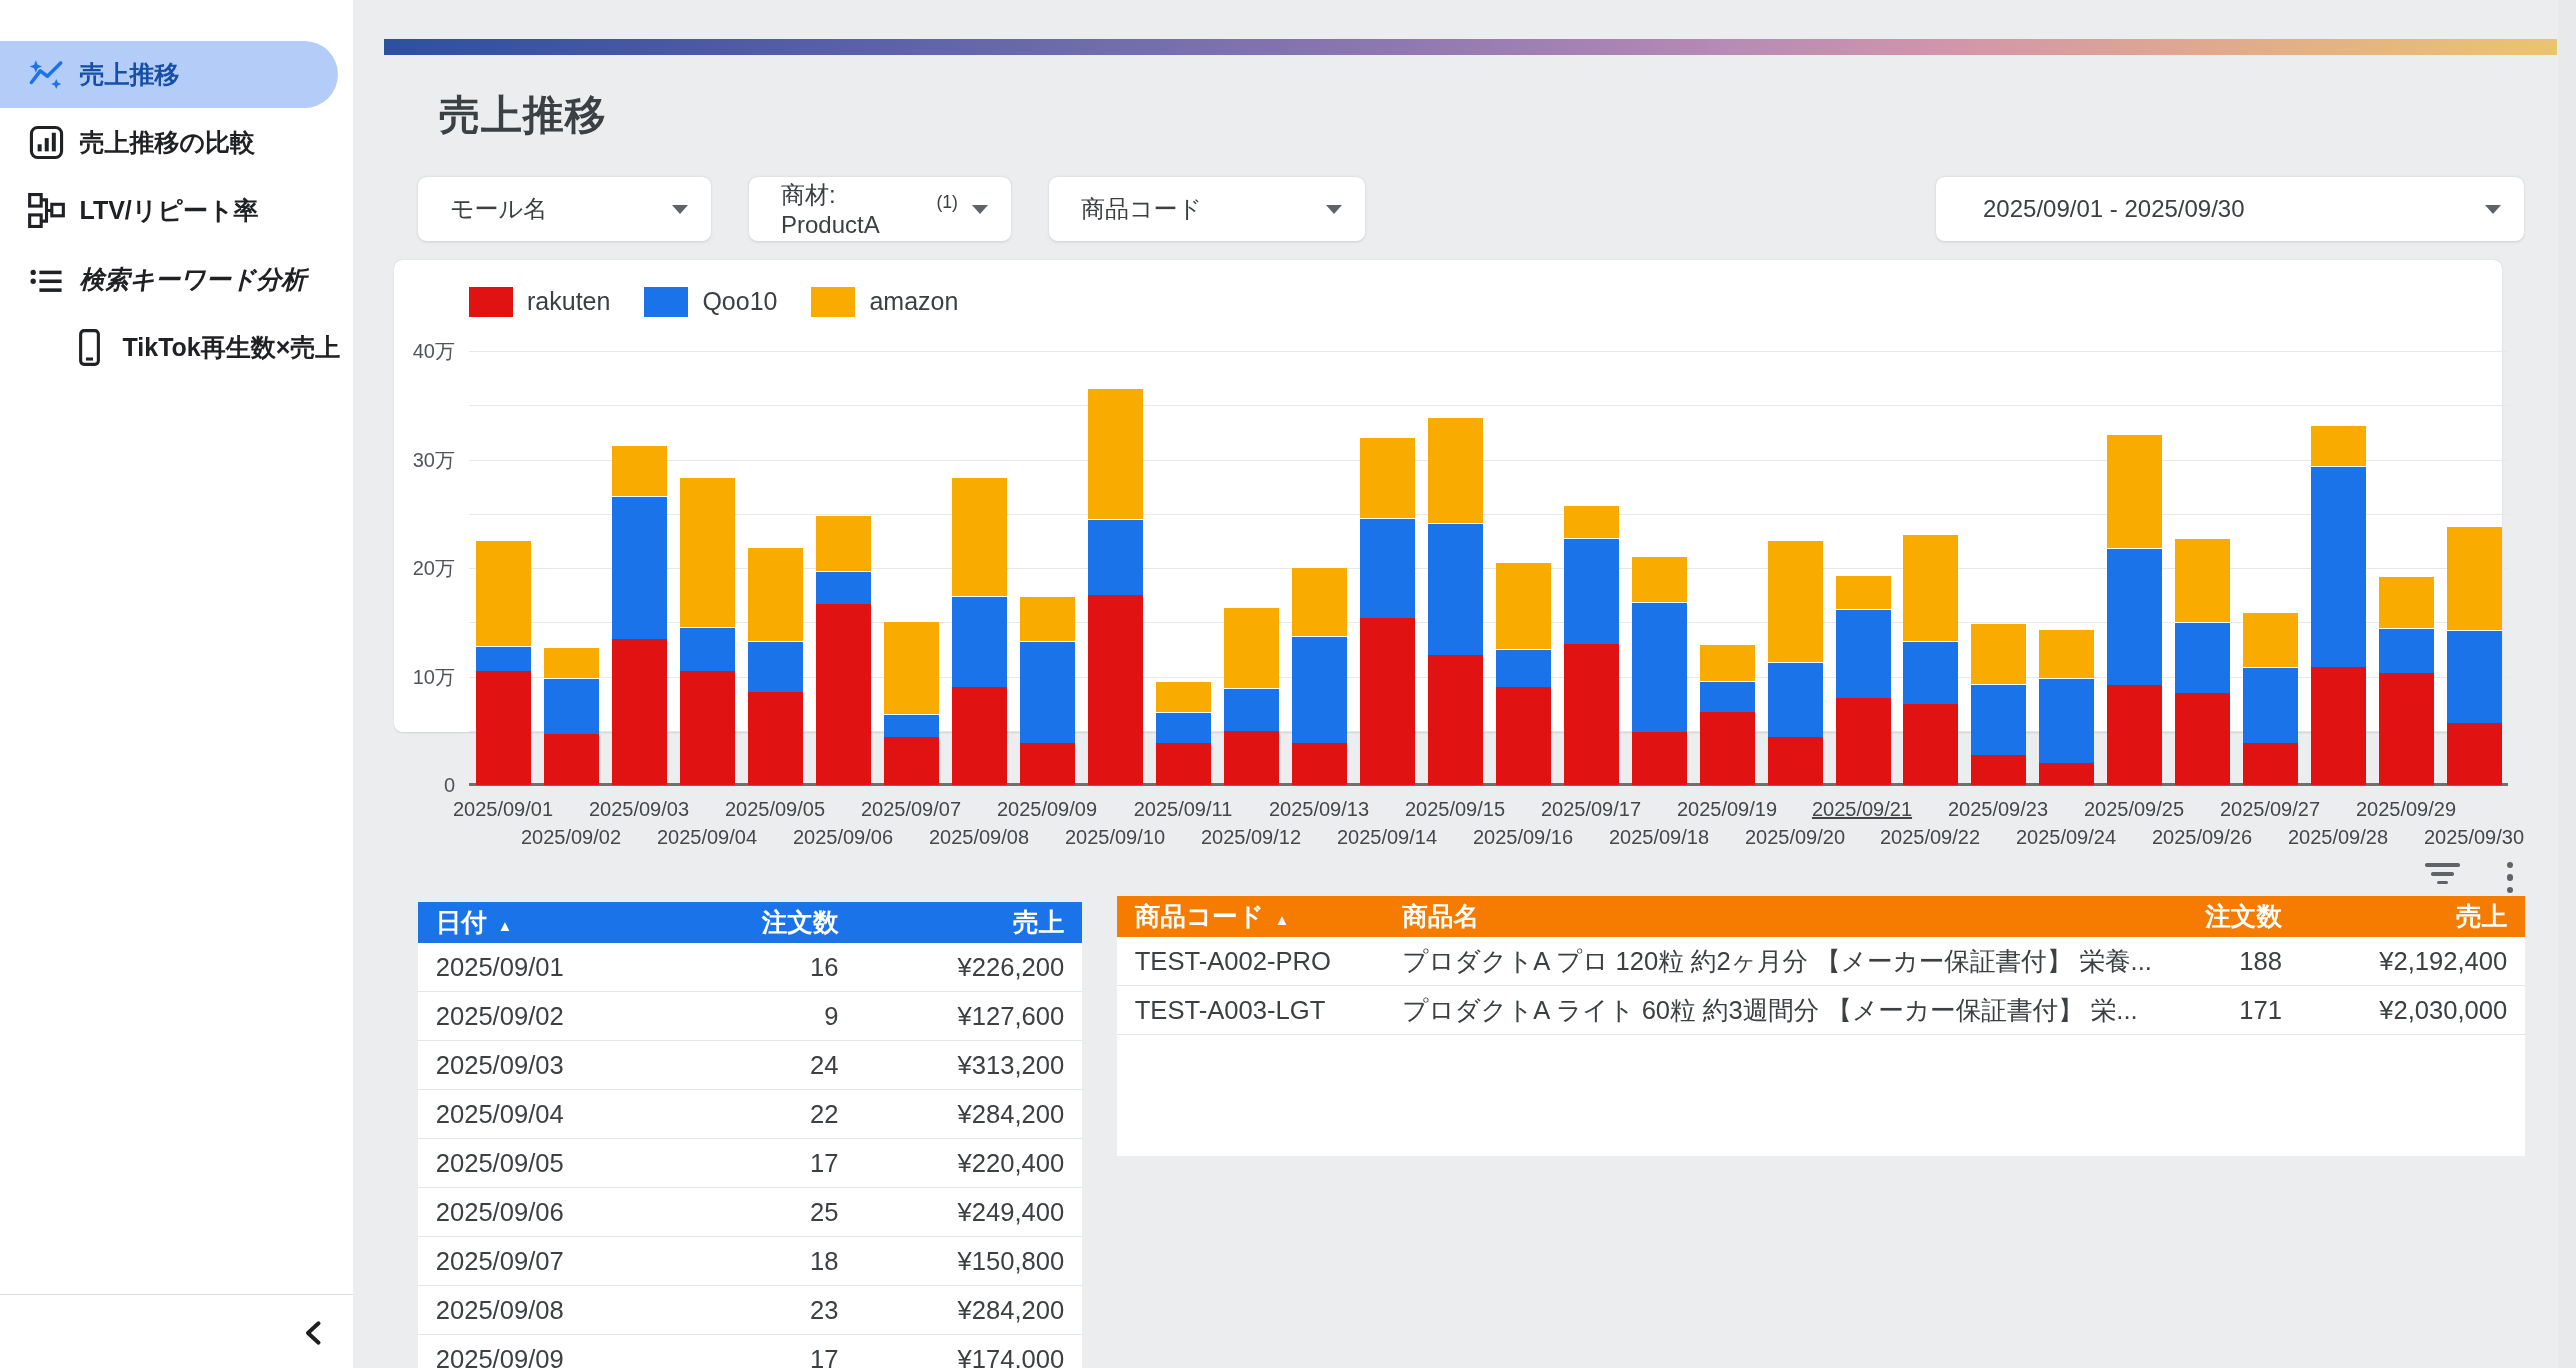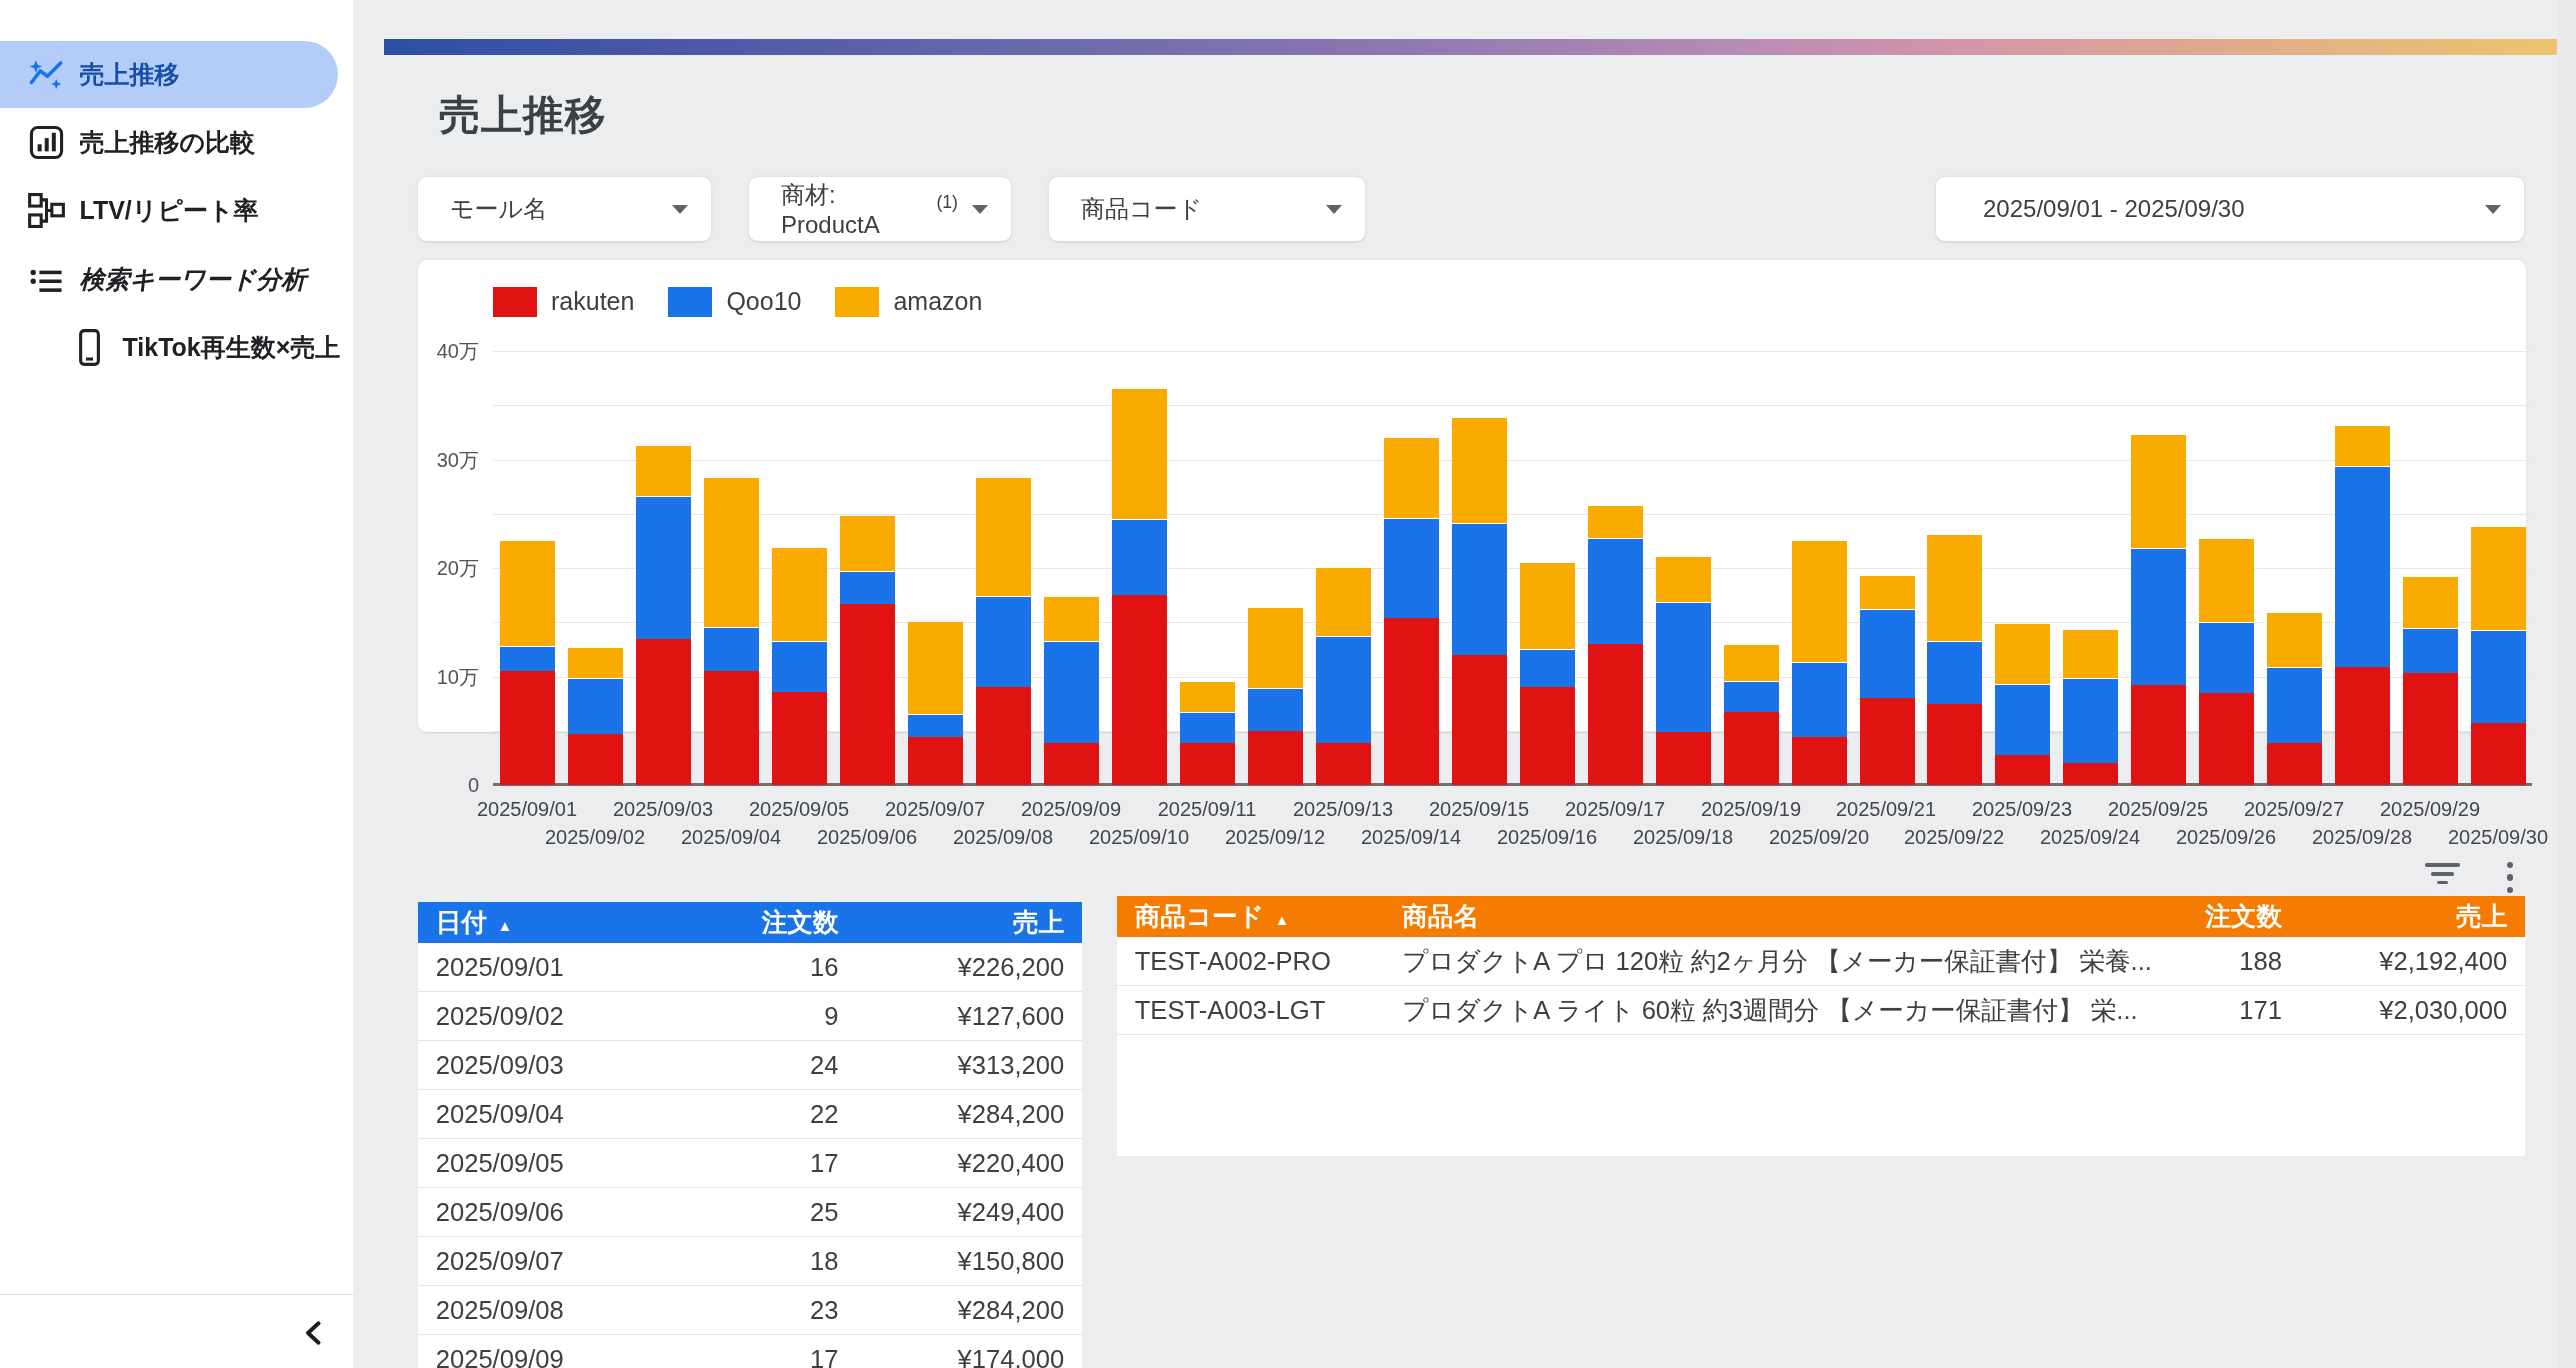--- a/index.html
+++ b/index.html
@@ -33,21 +33,21 @@
   
   .fbtn { position:absolute; top:177px; height:64px; background:#ffffff; border-radius:8.8px;
     box-shadow:0 0.9px 2.6px rgba(60,64,67,.18); display:flex; align-items:center;
     font-size:24px; color:#3c4043; cursor:pointer; padding:0 53px 0 32px; }
   .fbtn .caret { position:absolute; right:23px; width:0; height:0;
     border-left:8px solid transparent; border-right:8px solid transparent;
     border-top:9.7px solid #5f6368; }
   .fbtn .sup { font-size:17.7px; margin-left:12.4px; transform:translateY(-7px); }
 
   
-  .chart-card { position:absolute; left:418px; top:260px; width:2108px; height:472px;
+  .chart-card { position:absolute; left:394px; top:260px; width:2108px; height:472px;
     background:#ffffff; border-radius:8.8px; box-shadow:0 0.9px 1.8px rgba(60,64,67,.15); }
   .legend { position:absolute; left:75px; top:26.5px; display:flex; align-items:center; gap:34px; }
   .legend .entry { display:flex; align-items:center; gap:14px; }
   .legend .sw { width:44px; height:30px; }
   .legend .lt { font-size:25px; color:#3c4043; }
   .plot { position:absolute; left:75px; top:91px; width:2039px; height:434px; }
   .gridline { position:absolute; left:0; width:100%; height:0.9px; background:#e8e8e8; }
   .axisline { position:absolute; left:0; bottom:-0.9px; width:100%; height:2.6px; background:#6f6f6f; }
   .ylab { position:absolute; right:2053px; transform:translateY(-50%); font-size:20px;
     color:#51555a; white-space:nowrap; }
@@ -331,21 +331,21 @@
         <div class="seg r" style="background: rgb(224, 18, 18); height: 48px;"></div>
         <div class="seg q" style="background: rgb(26, 115, 232); height: 75px;"></div>
         <div class="seg a" style="background: rgb(249, 171, 0); height: 122px;"></div>
       </div>
       <div class="xlab" style="left: 1326px; top: 475px;">2025/09/20</div>
       <div class="slot" style="left: 1360px; width: 68px;">
         <div class="seg r" style="background: rgb(224, 18, 18); height: 87px;"></div>
         <div class="seg q" style="background: rgb(26, 115, 232); height: 89px;"></div>
         <div class="seg a" style="background: rgb(249, 171, 0); height: 34px;"></div>
       </div>
-      <div class="xlab" style="left: 1393px; top: 447px;">2025/09/21</div>
+      <div class="xlab" style="left: 1393px; top: 447px; text-decoration: underline;">2025/09/21</div>
       <div class="slot" style="left: 1427px; width: 68px;">
         <div class="seg r" style="background: rgb(224, 18, 18); height: 81px;"></div>
         <div class="seg q" style="background: rgb(26, 115, 232); height: 63px;"></div>
         <div class="seg a" style="background: rgb(249, 171, 0); height: 107px;"></div>
       </div>
       <div class="xlab" style="left: 1461px; top: 475px;">2025/09/22</div>
       <div class="slot" style="left: 1495px; width: 68px;">
         <div class="seg r" style="background: rgb(224, 18, 18); height: 30px;"></div>
         <div class="seg q" style="background: rgb(26, 115, 232); height: 71px;"></div>
         <div class="seg a" style="background: rgb(249, 171, 0); height: 61px;"></div>

